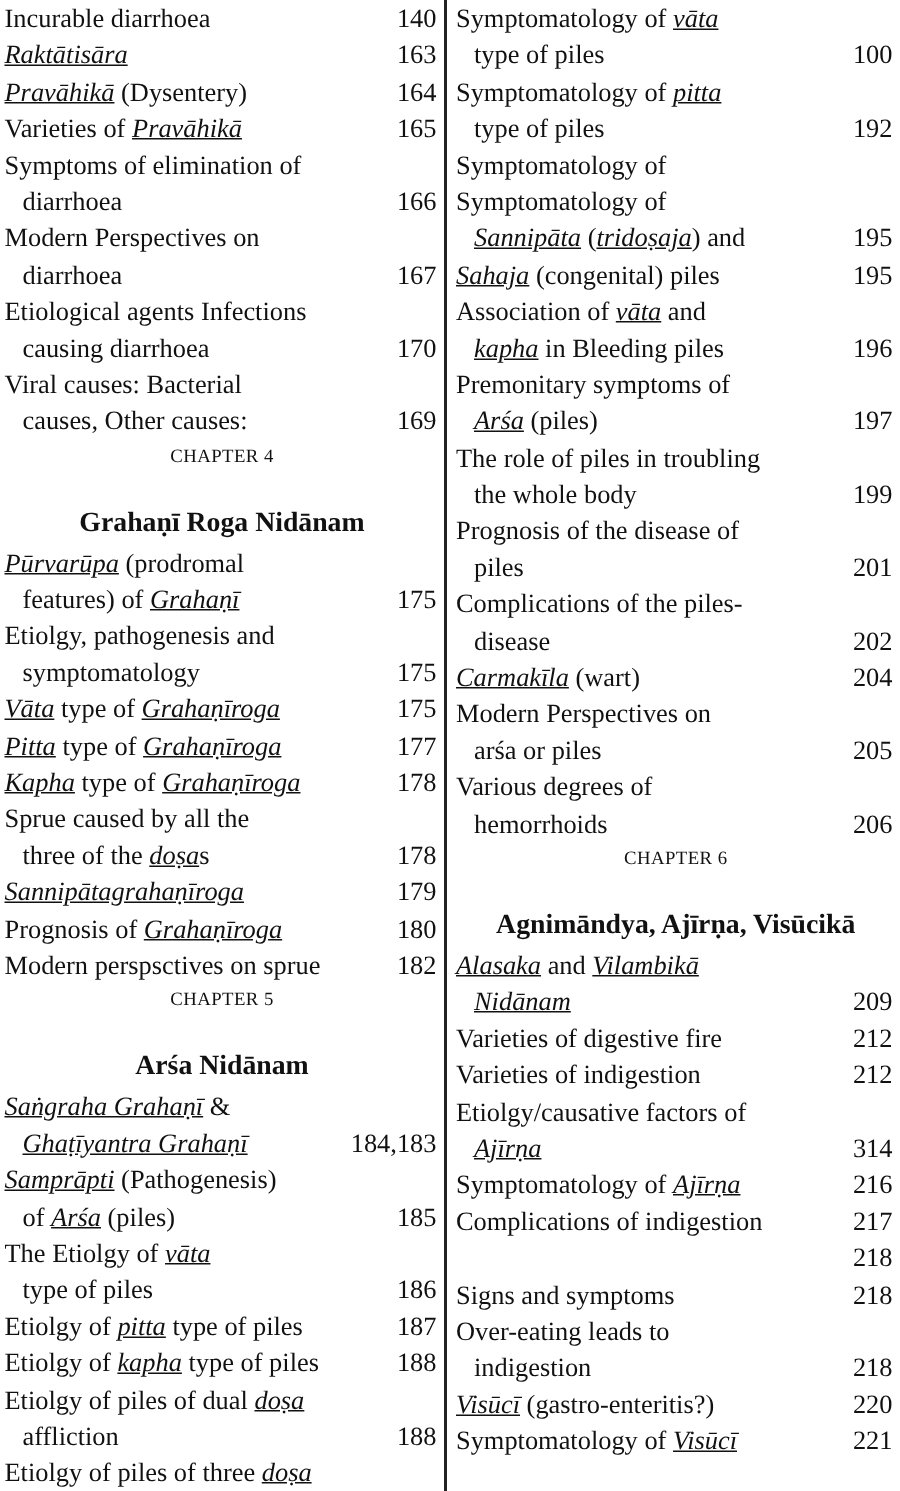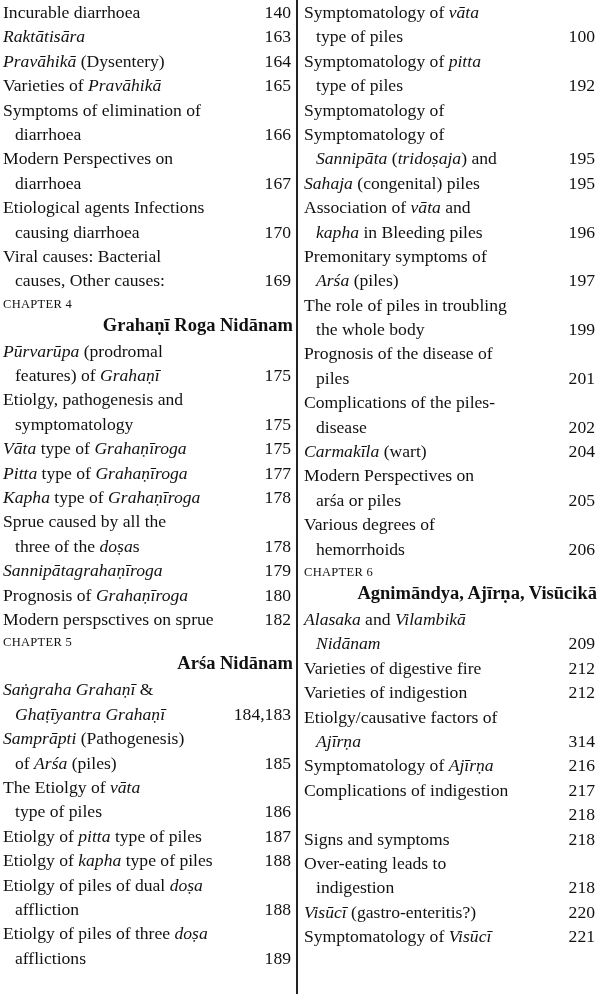--- a/index.html
+++ b/index.html
@@ -17,27 +17,27 @@
     background: #222222;
   }
   .line {
     height: 24.4px; line-height: 24.4px; font-size: 17.6px;
     white-space: nowrap; position: relative;
   }
   .line .txt { display: inline-block; }
   .line.indent .txt { padding-left: 12px; }
   .line .pg { position: absolute; right: 2px; top: 0; }
   .chap-label {
-    height: 20px; line-height: 22px; font-size: 12.5px; 
+    height: 20px; line-height: 22px; font-size: 12.5px; text-align: center;
     letter-spacing: 0.3px;
   }
   .chap-title {
-    height: 26px; line-height: 24px; font-size: 18.5px; font-weight: bold; text-align: right;
-  }
-  i { font-style: italic; }
+    height: 26px; line-height: 24px; font-size: 18.5px; font-weight: bold; text-align: center; margin-top: 24px;
+  }
+  i { font-style: italic; text-decoration: underline; }
 </style>
 </head>
 <body>
 
 <div class="page">
   <div class="col col-left">
       <div>
         <div class="line"><span class="txt"><span>Incurable diarrhoea</span></span><span class="pg">140</span></div>
       </div>
       <div>

